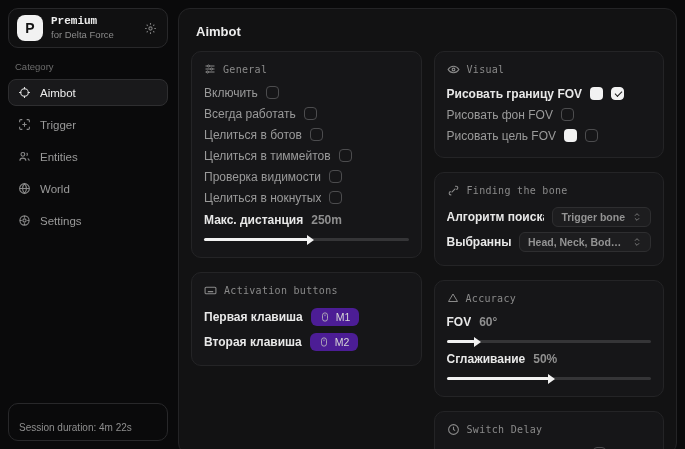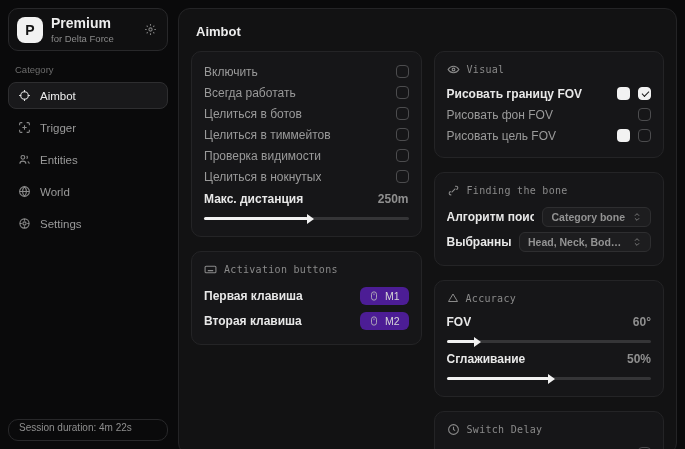--- a/index.html
+++ b/index.html
@@ -20,37 +20,37 @@
   .brand {
     border:1px solid #28282a; border-radius:10px; background:#101011;
     padding:6px 8px; display:flex; align-items:center; gap:8px;
   }
   .brand-logo {
     width:26px; height:26px; border-radius:8px; background:#f2f2f2; color:#141414;
     display:flex; align-items:center; justify-content:center;
     font-weight:bold; font-size:14px; flex:none;
   }
   .brand-text { line-height:1.25; min-width:0; }
-  .brand-title { font-size:14px; font-weight:bold; color:#ededed; }
+  .brand-title { font-size:11px; font-weight:bold; color:#ededed;font-family:Liberation Mono, monospace; }
   .brand-sub { font-size:9.5px; color:#8b8b8b; }
   .brand-gear {
     margin-left:auto; background:none; border:none; color:#7d7d7d; cursor:pointer; padding:2px;
   }
   .category { font-size:9.5px; color:#6d6d6d; margin:13px 7px 7px; }
   .nav-item {
     display:flex; align-items:center; gap:9px;
     padding:6px 9px; border-radius:8px; border:1px solid transparent;
     color:#9a9a9a; font-size:11.5px; margin-bottom:5px; cursor:pointer;
   }
   .nav-item .nav-ic { color:#8a8a8a; flex:none; }
   .nav-item.active { background:#19191b; border-color:#2e2e30; color:#ededed; }
   .nav-item.active .nav-ic { color:#e0e0e0; }
   .session {
     margin-top:auto; border:1px solid #28282a; border-radius:10px;
-    height:22px; padding:8px 10px 7px;
+    height:38px; padding:8px 10px 7px;
     display:flex; align-items:flex-end;
     font-size:10px; color:#8f8f8f;
   }
 
   
   .main {
     position:absolute; left:178px; top:8px; right:8px; bottom:-6px;
     background:#121213; border:1px solid #242426; border-radius:12px;
     padding:13px 12px;
   }
@@ -64,21 +64,21 @@
   }
   .card-header {
     display:flex; align-items:center; gap:7px;
     font-family:"DejaVu Sans Mono", monospace;
     font-size:10px; letter-spacing:0.3px; color:#8a8a8a;
     margin:2px 0 7px;
   }
   .card-header .hd-ic { color:#8a8a8a; flex:none; }
 
   .row {
-    display:flex; align-items:center; justify-content:space-between;
+    display:flex; align-items:center; 
     min-height:21px; font-size:12px; color:#9a9a9a; gap:8px;
   }
   .row .label { white-space:nowrap; overflow:hidden; }
   .row.bright { color:#e8e8e8; font-weight:bold; }
   .row .value { color:#8f8f8f; font-weight:bold; font-size:12px; flex:none; }
   .row.tall { min-height:25px; }
 
   
   .checkbox {
     width:13px; height:13px; border-radius:4px;
@@ -200,20 +200,31 @@
   </div>
 </aside>
 
 <main class="main">
   <div class="main-title">Aimbot</div>
 
   <div class="columns">
 
     <div class="col">
       <section class="card">
+        <div class="card-header">
+          <span class="hd-ic">
+            <svg width="12" height="12" viewBox="0 0 24 24" fill="none" stroke="currentColor" stroke-width="2">
+                <path d="M3 6h18M3 12h18M3 18h18"></path>
+                <circle cx="9" cy="6" r="2" fill="#161618"></circle>
+                <circle cx="15" cy="12" r="2" fill="#161618"></circle>
+                <circle cx="7" cy="18" r="2" fill="#161618"></circle>
+              </svg>
+          </span>
+          <span>General</span>
+        </div>
 
         <div class="row">
           <span class="label">Включить</span>
           <span class="checkbox"></span>
         </div>
         <div class="row">
           <span class="label">Всегда работать</span>
           <span class="checkbox"></span>
         </div>
         <div class="row">
@@ -319,21 +330,21 @@
           <span class="hd-ic">
             <svg width="13" height="13" viewBox="0 0 24 24" fill="none" stroke="currentColor" stroke-width="2">
                 <path d="M17 10c1.7 0 3-1.3 3-3s-1.3-3-3-3c-.4 0-.7.1-1 .2-.1-.3-.2-.6-.2-1M7 14c-1.7 0-3 1.3-3 3s1.3 3 3 3c.4 0 .7-.1 1-.2M8.5 15.5l7-7"></path>
               </svg>
           </span>
           <span>Finding the bone</span>
         </div>
         <div class="row bright tall">
           <span class="label">Алгоритм поиска кост</span>
           <span class="dropdown">
-            <span class="dd-value">Category bone</span>
+            <span class="dd-value">Trigger bone</span>
             <span class="dd-ic">
               <svg width="10" height="10" viewBox="0 0 24 24" fill="none" stroke="currentColor" stroke-width="2">
                   <path d="m7 9 5-5 5 5M7 15l5 5 5-5"></path>
                 </svg>
             </span>
           </span>
         </div>
         <div class="row bright tall">
           <span class="label">Выбранные кос</span>
           <span class="dropdown">

